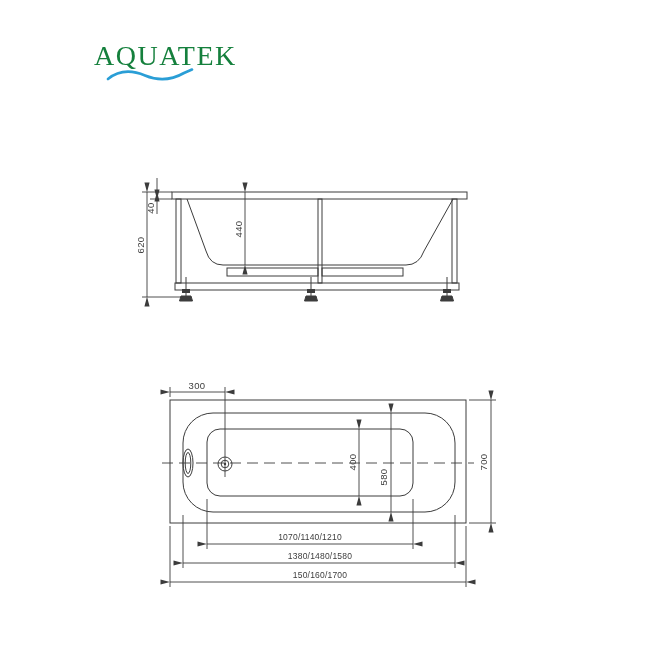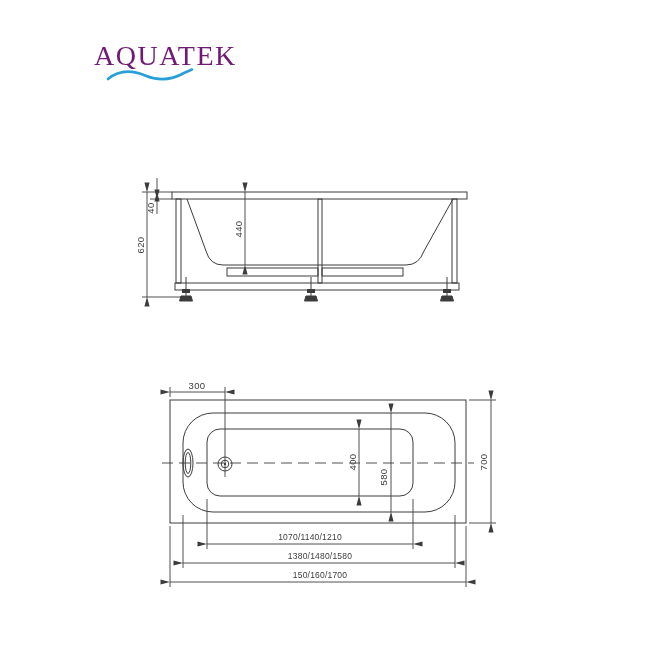--- a/index.html
+++ b/index.html
@@ -22,21 +22,21 @@
   }
   .dim-num{font-size:9.5px;letter-spacing:0.4px;}
   .dim-triple{font-size:8.5px;letter-spacing:0.2px;}
 </style>
 </head>
 <body>
 
 <div class="canvas">
 
   <div class="logo">
-    <div class="logo-text" style="color:#701a75">AQUATEK</div>
+    <div class="logo-text" style="color:#15803d">AQUATEK</div>
     <svg class="logo-wave" width="92" height="16" viewBox="0 0 92 16">
       <path d="M4,11 C15,2 28,2 41,7.5 C54,13 66,13 80,5 L88,1.5" fill="none" stroke="#2a9ed6" stroke-width="2.6" stroke-linecap="round"></path>
     </svg>
   </div>
 
   <svg width="650" height="650" viewBox="0 0 650 650" style="position:absolute;left:0;top:0">
     <defs>
       <marker id="arr" viewBox="0 0 10 6" refX="0.4" refY="3" markerWidth="11" markerHeight="6.6" orient="auto-start-reverse">
         <path d="M0,3 L10,0.4 L10,5.6 Z" fill="#3c3c3c"></path>
       </marker>

